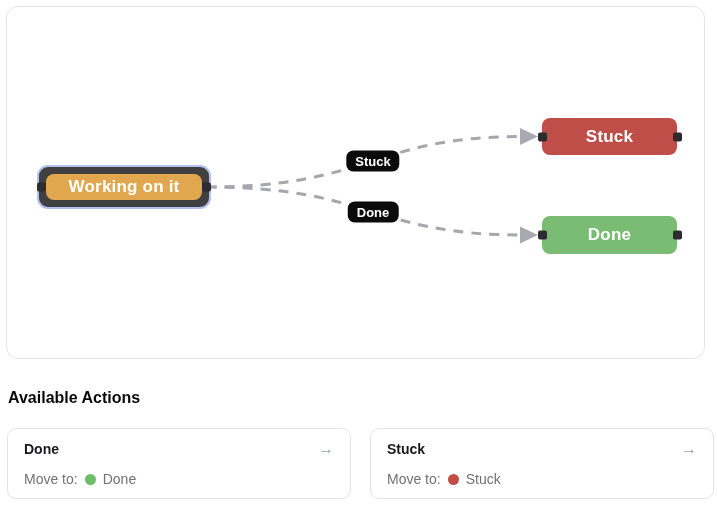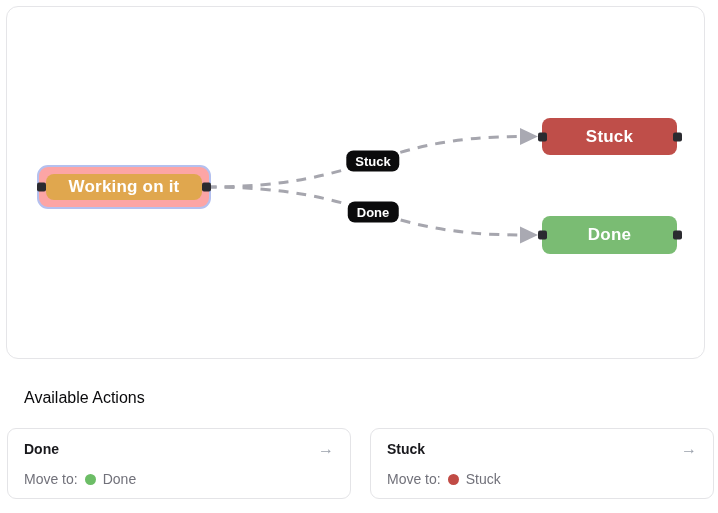--- a/index.html
+++ b/index.html
@@ -15,36 +15,36 @@
   }
   .edges-svg { position:absolute; left:0; top:0; width:699px; height:353px; }
   .edge-path { fill:none; stroke:#a6a6ae; stroke-width:3; stroke-dasharray:10 8; }
   .edge-arrow { fill:#a9a9b2; }
   .node {
     position:absolute; display:flex; align-items:center; justify-content:center;
     border-radius:8px; color:#fff; font-size:17px; font-weight:600; letter-spacing:.2px;
   }
   .node-selected-wrap {
     position:absolute; border:2.5px solid #b4c0ef; border-radius:11px;
-    background:#fca5a5; padding:7px;
+    background:#404040; padding:7px;
   }
   .node-selected-wrap .node { position:relative; width:100%; height:100%; }
   .handle {
     position:absolute; width:9px; height:9px; background:#2b2b30;
     border-radius:2px; top:50%; transform:translateY(-50%);
   }
   .edge-label {
     position:absolute; transform:translate(-50%,-50%);
     background:#0b0b0c; color:#fff; font-size:13px; font-weight:600;
     padding:3px 9px; border-radius:7px; white-space:nowrap;
   }
   
   .actions-heading {
-    position:absolute; left:24px; top:389px;
-    font-size:16px; font-weight:400; color:#09090b;
+    position:absolute; left:8px; top:389px;
+    font-size:16px; font-weight:700; color:#09090b;
   }
   .cards {
     position:absolute; left:7px; top:428px; width:707px;
     display:flex; gap:19px;
   }
   .action-card {
     flex:1; height:71px; background:#fff; border:1px solid #e4e4e7;
     border-radius:9px; padding:12px 16px; cursor:pointer;
   }
   .card-title-row { display:flex; align-items:center; justify-content:space-between; }

